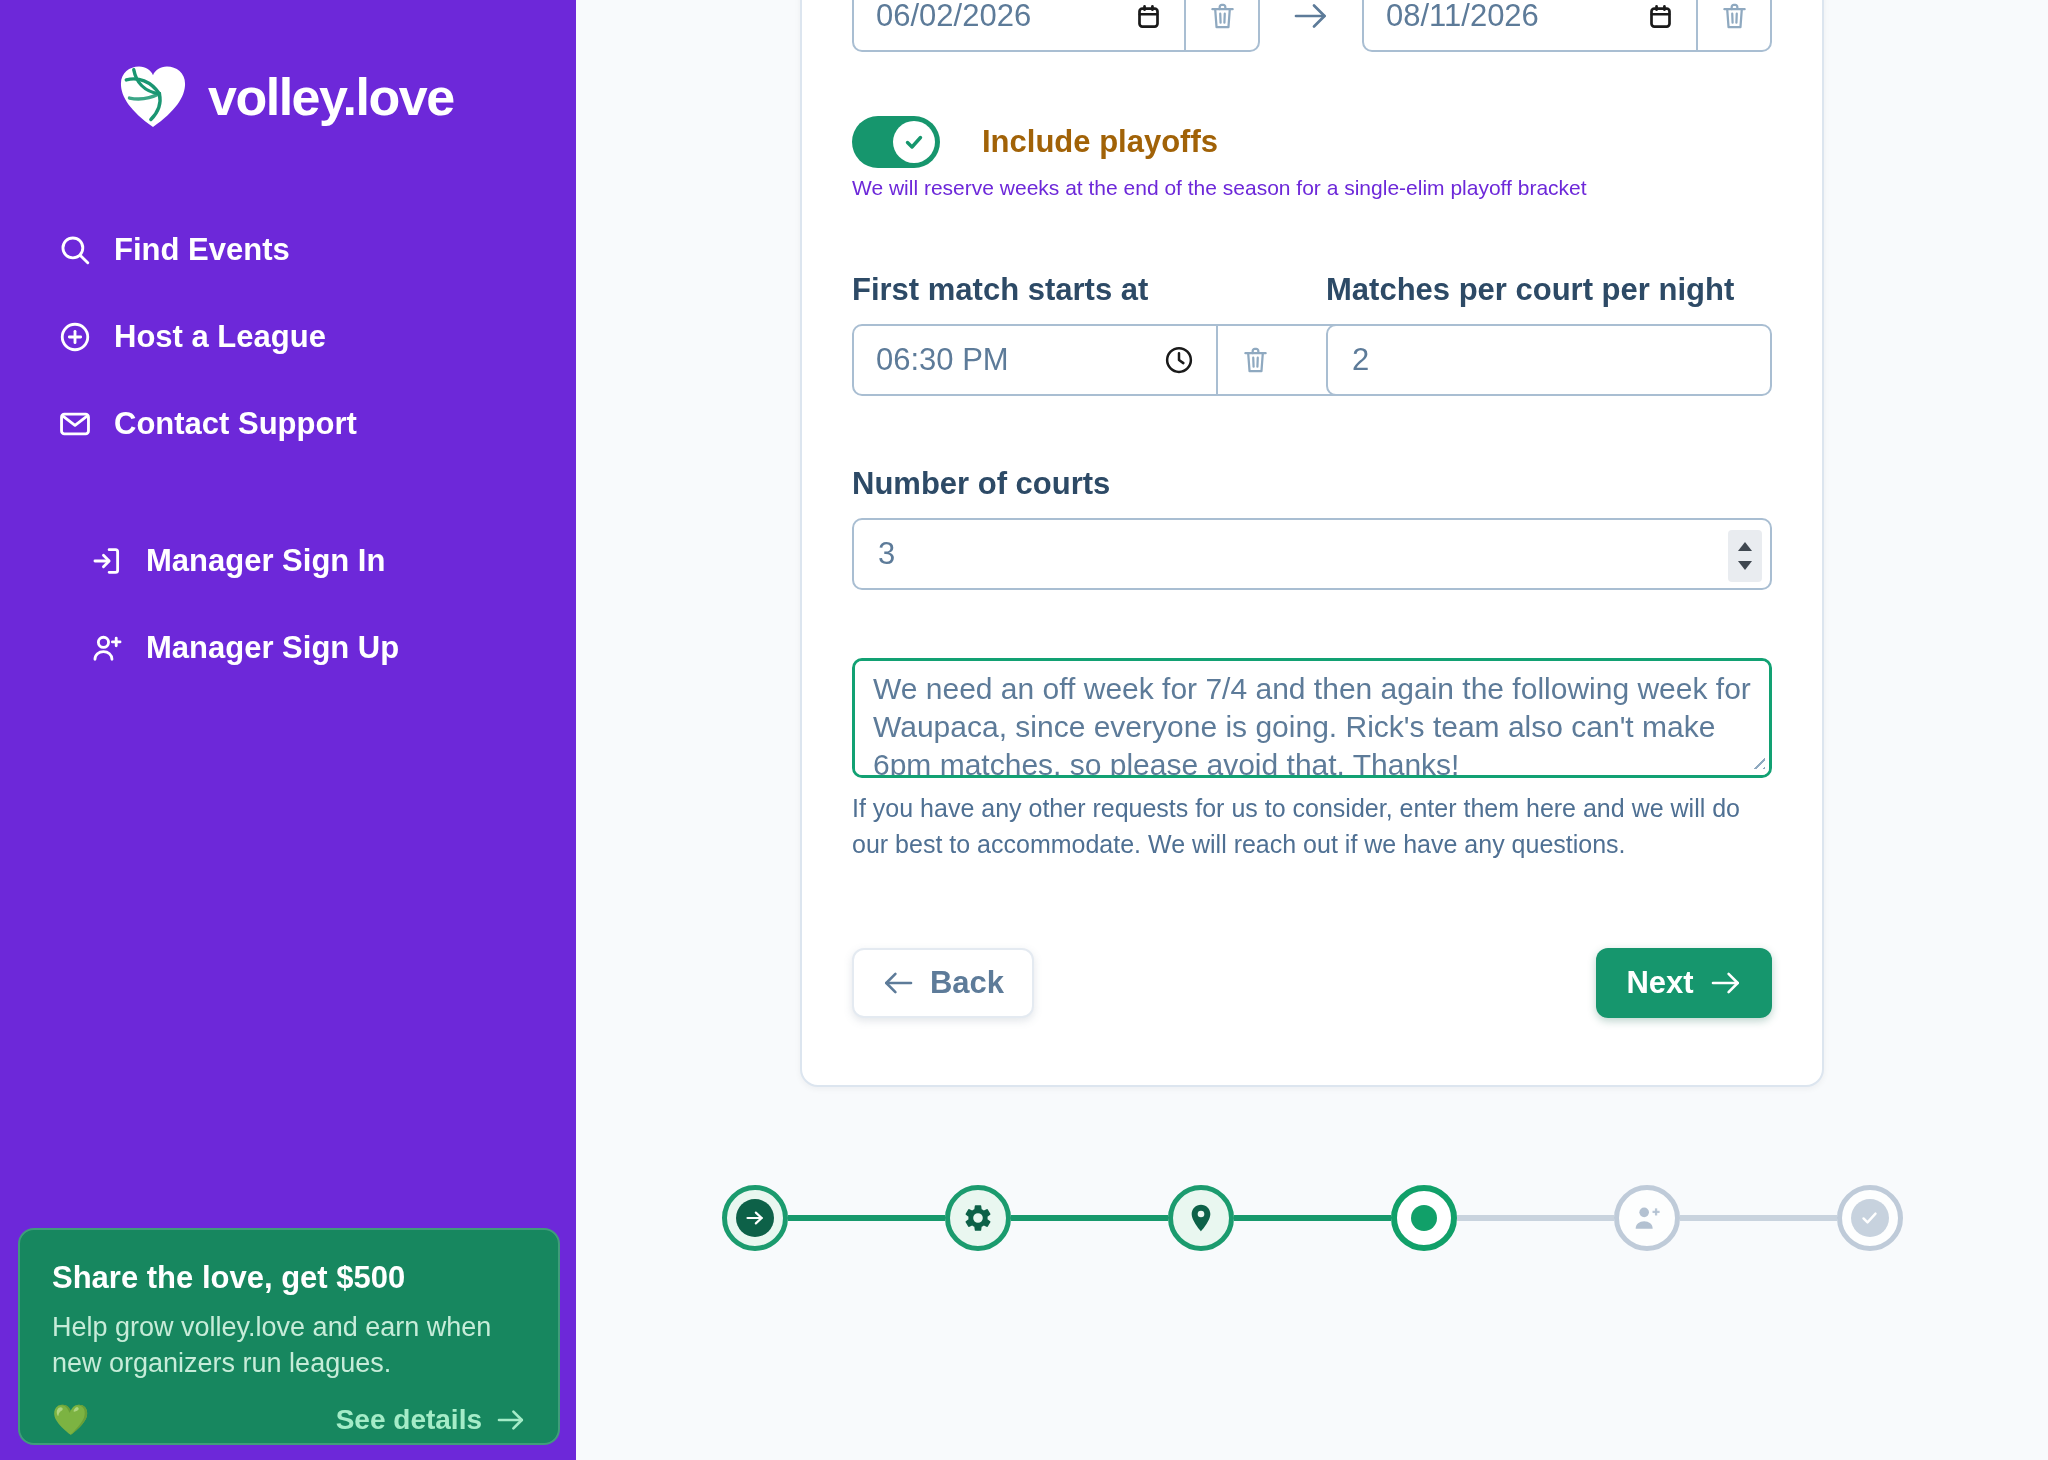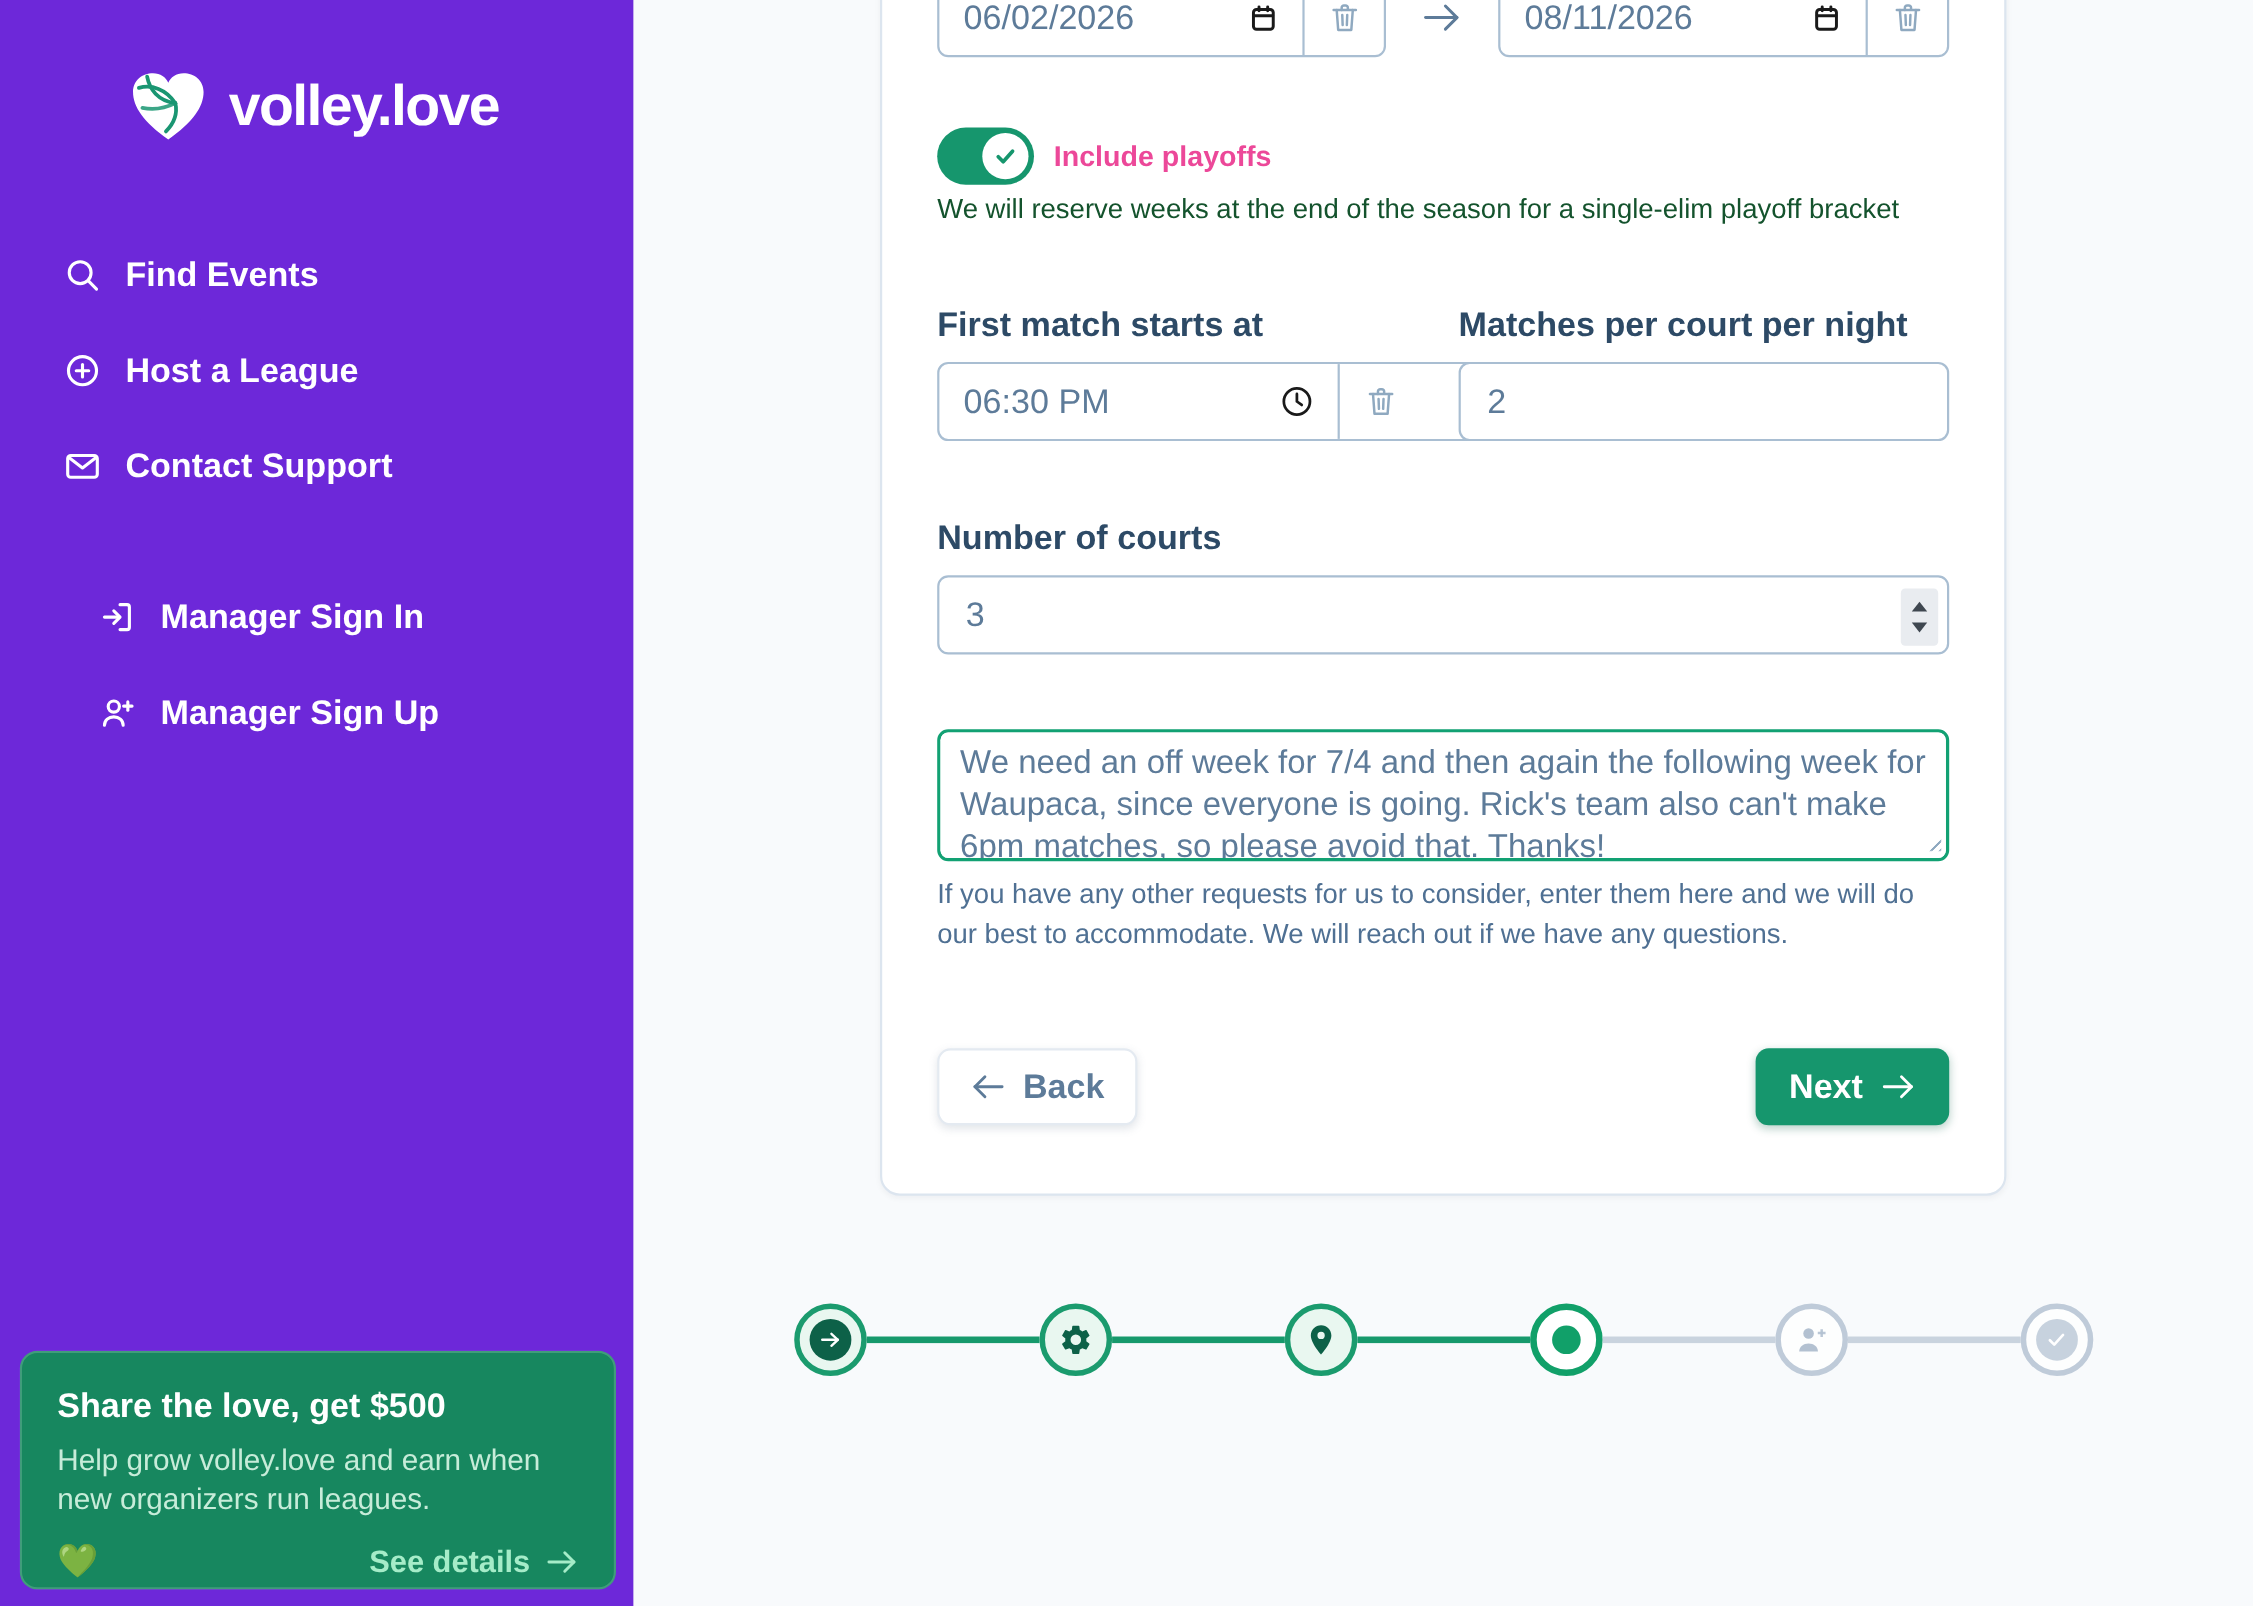--- a/index.html
+++ b/index.html
@@ -66,22 +66,22 @@
   .toggle-row { margin-top:64px; display:flex; align-items:center; }
   .toggle {
     width:88px; height:52px; border-radius:26px; background:#16966d;
     position:relative; cursor:pointer; flex:0 0 88px;
   }
   .knob {
     position:absolute; right:5px; top:5px; width:42px; height:42px; border-radius:50%;
     background:#fff; display:flex; align-items:center; justify-content:center;
   }
   .knob svg { width:22px; height:22px; }
-  .toggle-label { margin-left:18px; font-size:26px; font-weight:700; color:#ec4899; }
-  .toggle-desc { margin-top:8px; font-size:25px; color:#14532d; }
+  .toggle-label { margin-left:42px; font-size:31px; font-weight:700; color:#a16207; }
+  .toggle-desc { margin-top:8px; font-size:21px; color:#6d28d9; }
 
   .flabel { font-size:31px; font-weight:700; color:#2d4a66; }
   .two-col { margin-top:72px; display:grid; grid-template-columns:443px 446px; column-gap:31px; }
   .two-col .flabel { margin-bottom:16px; }
   .text-input {
     height:72px; border:2px solid #a9bed2; border-radius:10px; background:#fff;
     display:flex; align-items:center; padding:0 24px; font-size:31px; color:#5d7b99;
   }
   .cal-icon { width:27px; height:29px; }
   .clock-icon { width:30px; height:30px; }

